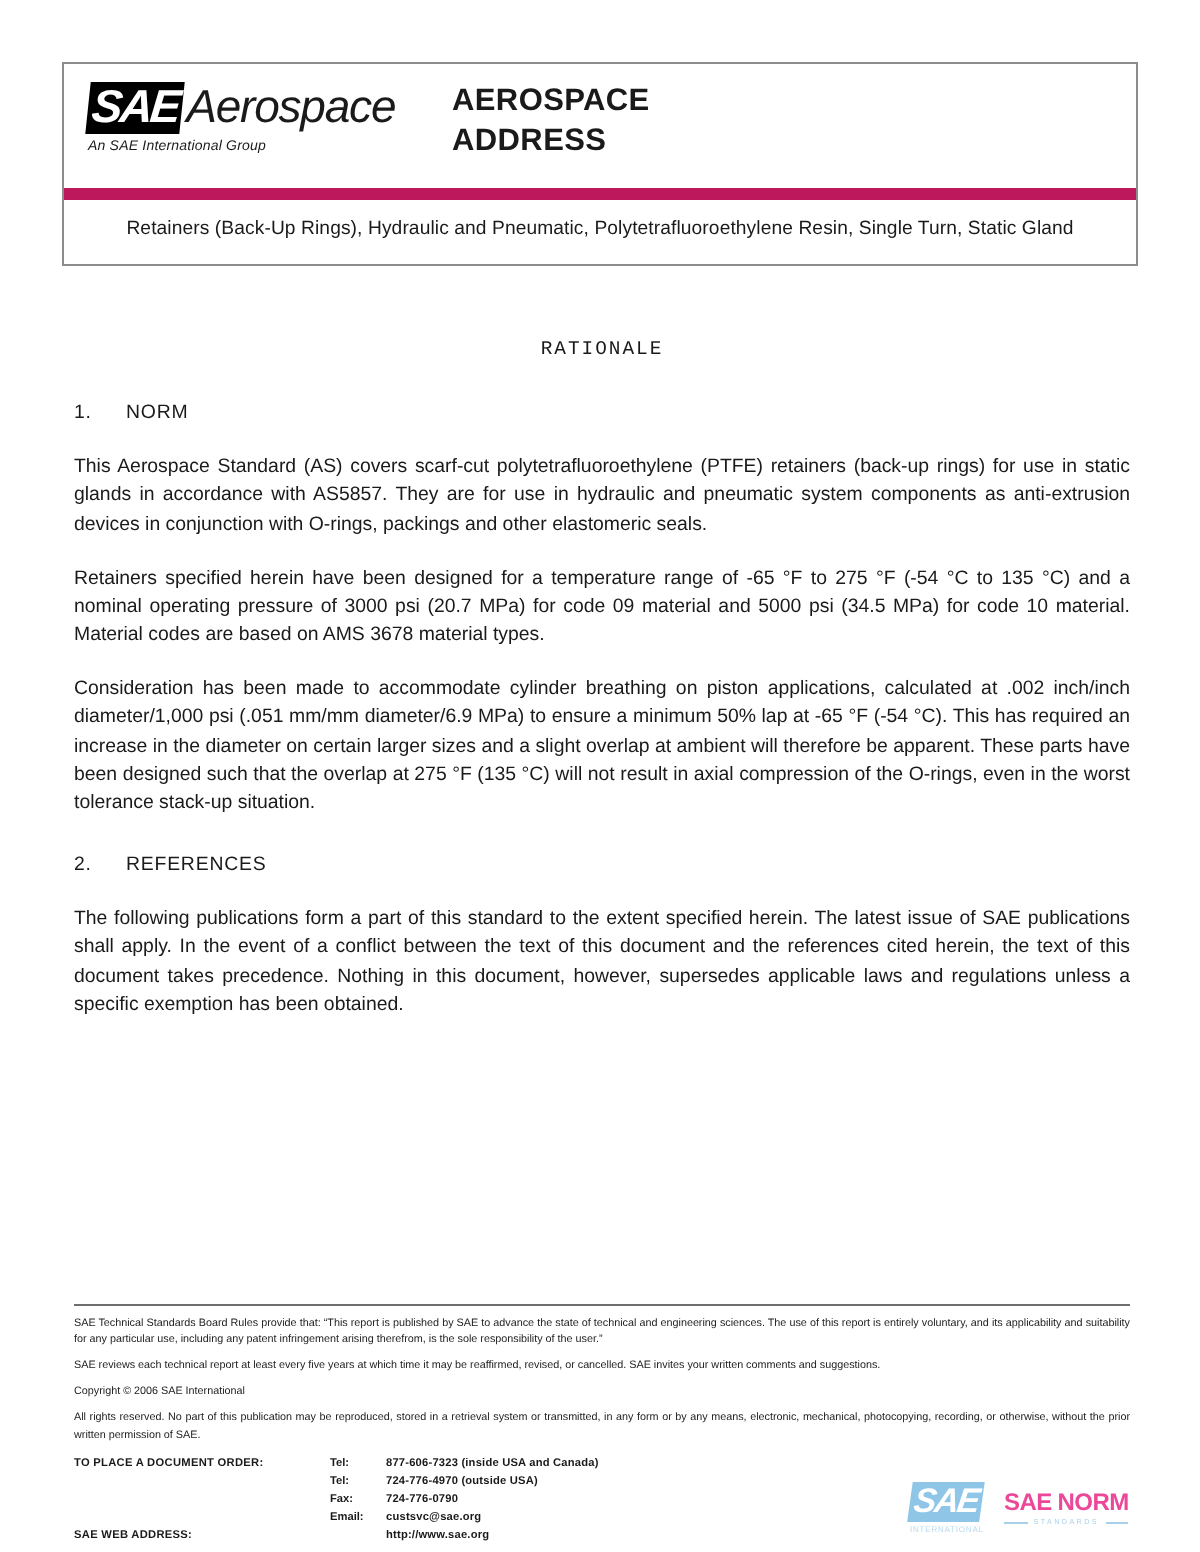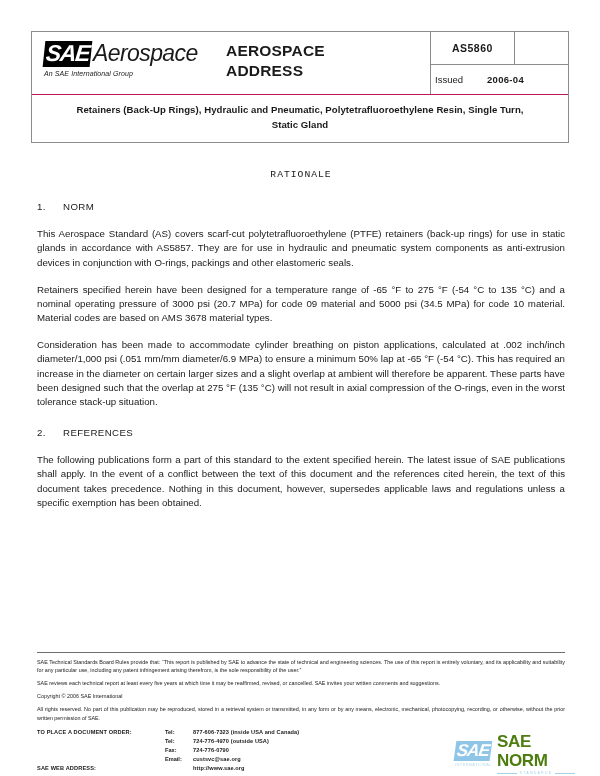--- a/index.html
+++ b/index.html
@@ -84,26 +84,26 @@
     display: flex;
     align-items: center;
     height: 29px;
     font-size: 9.5px;
     padding-left: 4px;
   }
   .hdr-rt-row2 .lbl { width: 52px; }
   .hdr-rt-row2 .val { font-weight: bold; letter-spacing: .3px; }
 
   .hdr-bottom {
-    border-top: 1px solid #be185d;
+    border-top: 6px solid #be185d;
     text-align: center;
     font-size: 9.6px;
     line-height: 1.55;
     padding: 8px 30px 9px 30px;
-    font-weight: 700;
+    font-weight: 400;
     letter-spacing: .05px;
   }
 
   
   .sae-logo { position: relative; width: 160px; height: 38px; }
   .sae-mark {
     font-size: 23px;
     font-weight: bold;
     font-style: italic;
     letter-spacing: -1.4px;
@@ -229,23 +229,23 @@
   }
   .norm-mark-sub {
     font-size: 4px;
     color: #b9d9ee;
     letter-spacing: .4px;
     margin-top: 1px;
     white-space: nowrap;
   }
   .norm-text-wrap { margin-left: 5px; }
   .norm-text {
-    font-size: 17px;
-    font-weight: bold;
-    color: #4d7c0f;
+    font-size: 12px;
+    font-weight: bold;
+    color: #ec4899;
     letter-spacing: -.3px;
     line-height: 1.1;
   }
   .norm-sub {
     font-size: 3.6px;
     color: #a8d0e8;
     letter-spacing: 1.2px;
     margin-top: 1px;
     display: flex;
     align-items: center;
@@ -274,32 +274,20 @@
           </div>
           <div class="sae-sub">An SAE International Group</div>
         </div>
       </div>
 
       <div class="hdr-title-cell">
         <div>AEROSPACE</div>
         <div>ADDRESS</div>
       </div>
 
-      <div class="hdr-num-col">
-        <div class="hdr-rightwrap">
-          <div class="hdr-rt-row1">
-            <div class="hdr-rt-num">AS5860</div>
-            <div class="hdr-rt-blank"></div>
-          </div>
-          <div class="hdr-rt-row2">
-            <span class="lbl">Issued</span>
-            <span class="val">2006-04</span>
-          </div>
-        </div>
-      </div>
 
     </div>
 
     <div class="hdr-bottom">Retainers (Back-Up Rings), Hydraulic and Pneumatic, Polytetrafluoroethylene Resin, Single Turn, Static Gland</div>
   </div>
 
   <div class="body-area">
 
     <div class="centered-head">RATIONALE</div>
 

